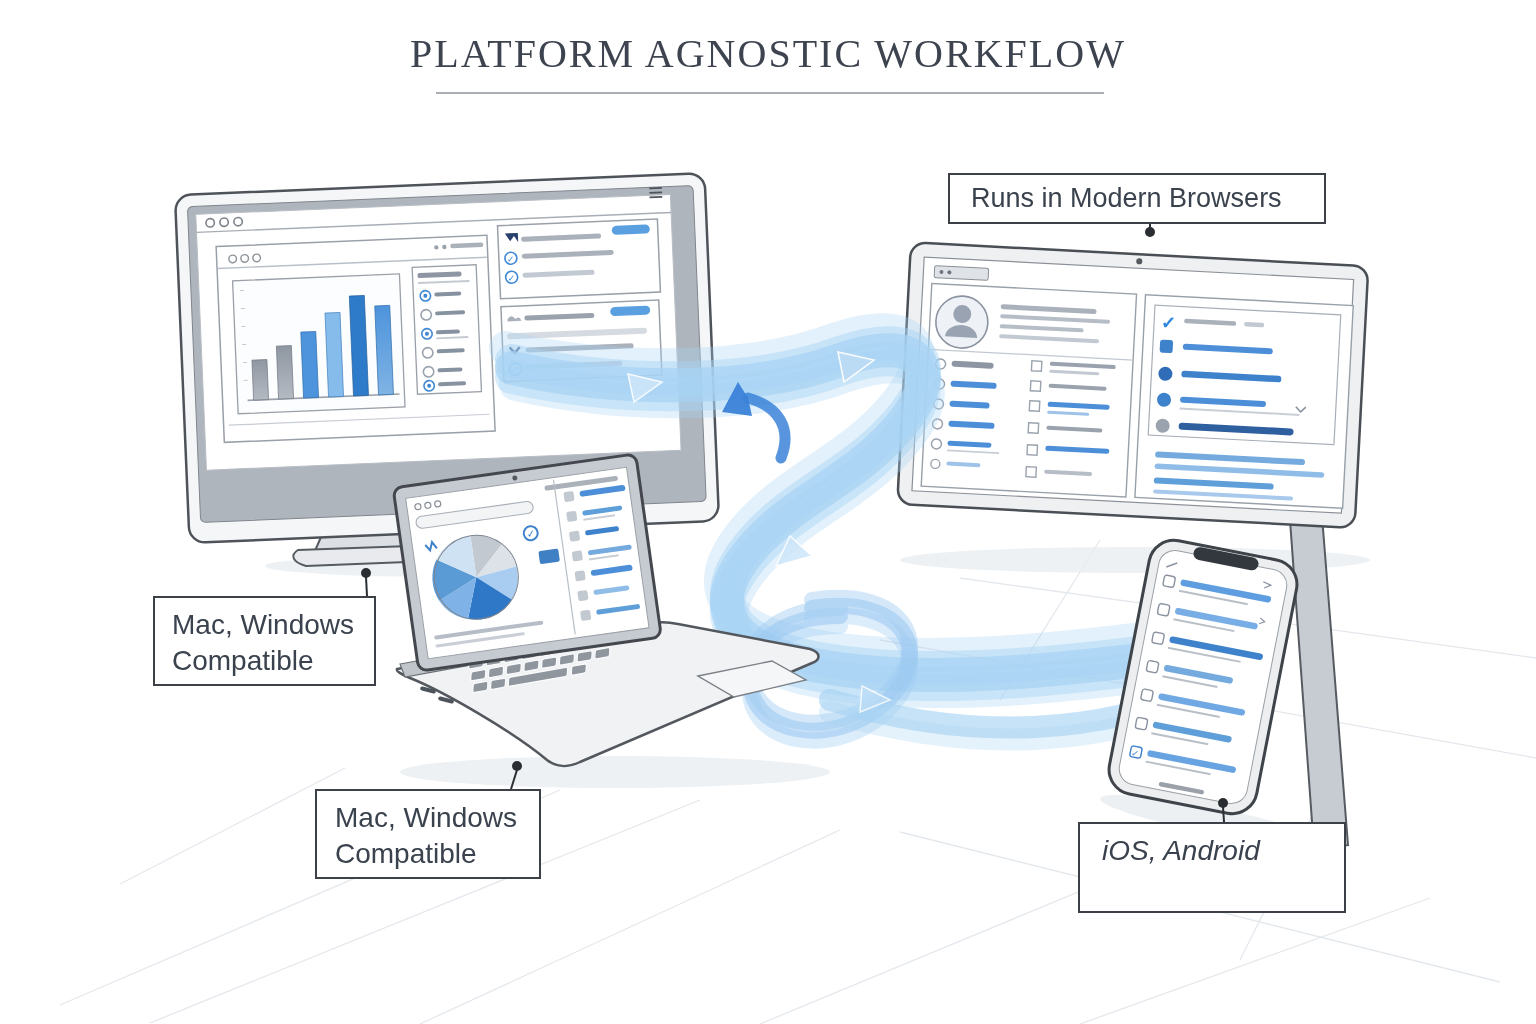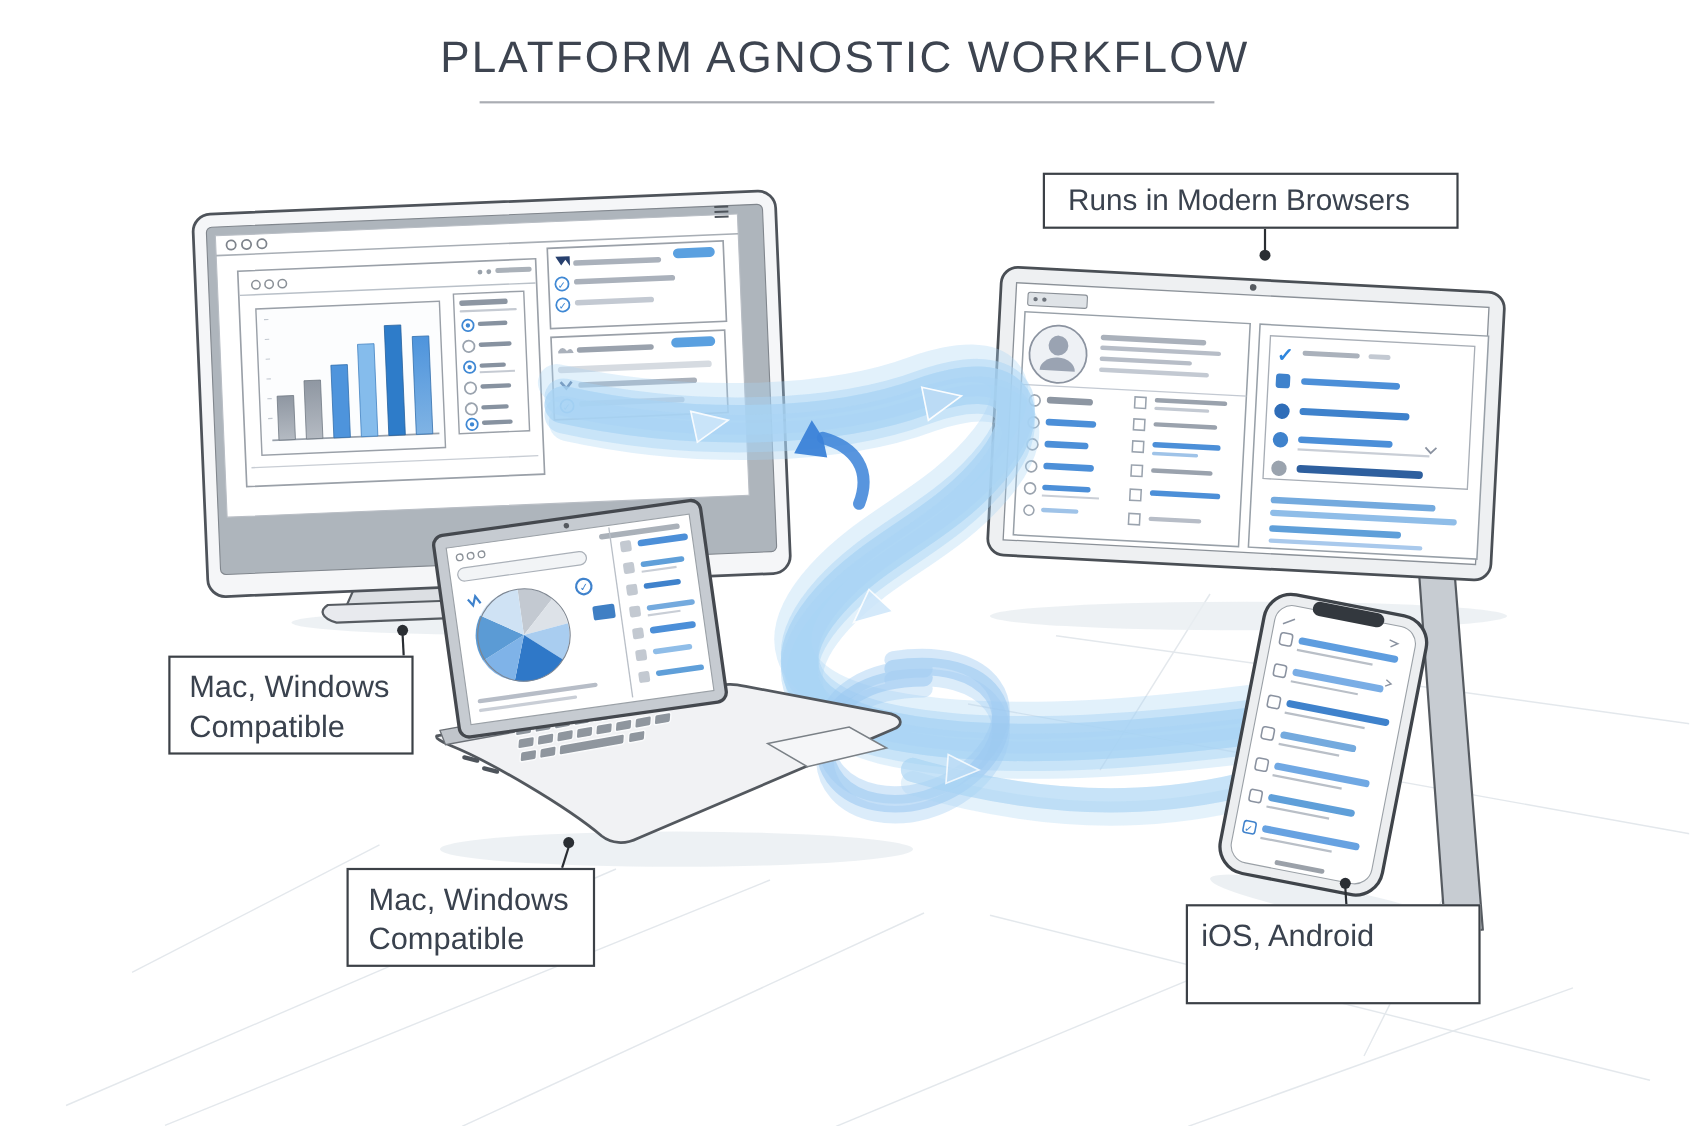--- a/index.html
+++ b/index.html
@@ -1,28 +1,28 @@
 <!DOCTYPE html>
 <html><head>
 <meta charset="utf-8">
 <style>
   html,body{margin:0;padding:0;background:#ffffff;}
   #stage{position:relative;width:1536px;height:1024px;overflow:hidden;background:#ffffff;
          font-family:"Liberation Sans",sans-serif;}
   #title{position:absolute;left:0;right:0;top:30px;text-align:center;
-         font-family:Liberation Sans, sans-serif;font-size:40px;letter-spacing:2px;
+         font-family:Liberation Serif, serif;font-size:40px;letter-spacing:2px;
          color:#3d4450;}
   #title-rule{position:absolute;left:436px;top:92px;width:668px;height:2px;background:#8d9299;opacity:.75;}
   .callout{position:absolute;background:#ffffff;border:2px solid #3c4147;color:#3a424e;
            font-size:27px;line-height:1.3;box-sizing:border-box;}
   .callout .ln{display:block;}
-  #callout-browsers{left:948px;top:157px;width:378px;height:51px;display:flex;align-items:center;padding-left:21px;}
+  #callout-browsers{left:948px;top:173px;width:378px;height:51px;display:flex;align-items:center;padding-left:21px;}
   #callout-monitor{left:153px;top:596px;width:223px;height:90px;padding:9px 0 0 17px;font-size:28px;}
   #callout-laptop{left:315px;top:789px;width:226px;height:90px;padding:9px 0 0 18px;font-size:28px;}
-  #callout-phone{left:1078px;top:822px;width:268px;height:91px;padding:9px 0 0 12px;font-size:28px;}
+  #callout-phone{left:1078px;top:822px;width:268px;height:91px;padding:9px 0 0 22px;font-size:28px;font-style:italic;}
   svg{position:absolute;left:0;top:0;}
 </style>
 </head>
 <body>
 
 <div id="stage">
 
   <div id="title">PLATFORM AGNOSTIC WORKFLOW</div>
   <div id="title-rule"></div>
 

